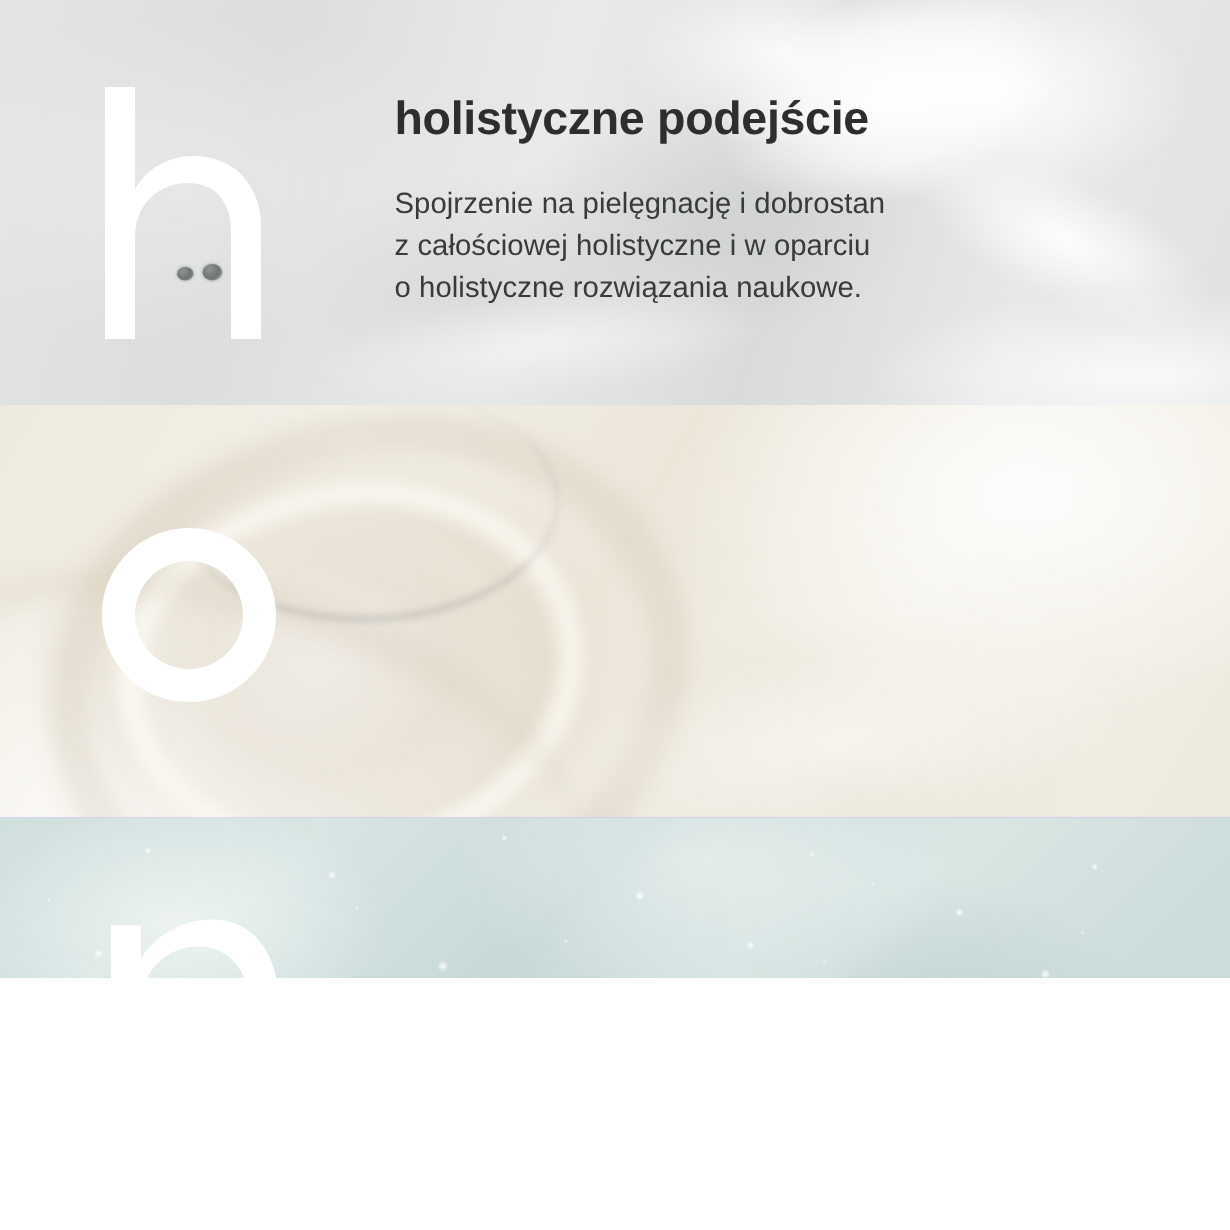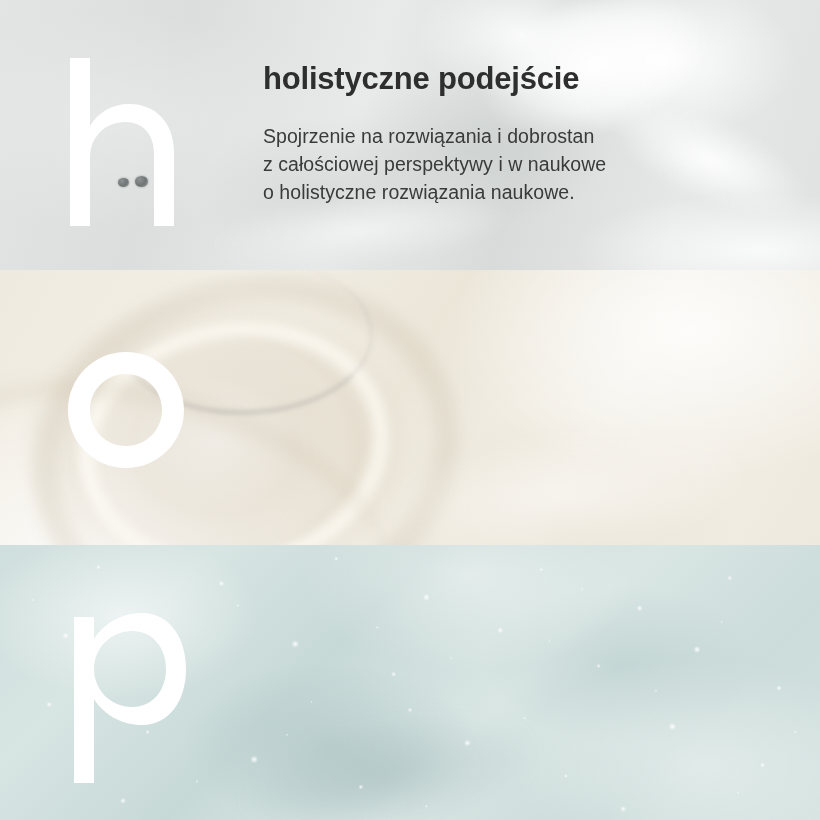--- a/index.html
+++ b/index.html
@@ -8,21 +8,21 @@
     background: #ffffff;
   }
   body {
     font-family: "Liberation Sans", sans-serif;
     -webkit-font-smoothing: antialiased;
   }
 
   #poster {
     position: relative;
     width: 820px;
-    height: 820px;
+    height: 652px;
     overflow: hidden;
     background: #c4b5fd;
   }
 
   .panel {
     position: absolute;
     left: 0;
     width: 820px;
     overflow: hidden;
   }
@@ -273,22 +273,22 @@
       <div class="glyph" style="left:66px; top:52px;">
         <svg width="120" height="180" viewBox="0 0 120 180" aria-hidden="true">
           <path fill="#ffffff" d="M4 6 H24 V74 C32 60 47 52 63 52 C90 52 108 71 108 100 V174 H88 V102
                    C88 82 77 70 59 70 C40 70 24 84 24 106 V174 H4 Z"></path>
         </svg>
       </div>
 
       <div class="text-block" id="text-1">
         <h2 class="heading">holistyczne podejście</h2>
         <p class="body-copy">
-          <span class="line">Spojrzenie na rozwiązania i dobrostan</span>
-          <span class="line">z całościowej perspektywy i w naukowe</span>
+          <span class="line">Spojrzenie na pielęgnację i dobrostan</span>
+          <span class="line">z całościowej holistyczne i w oparciu</span>
           <span class="line">o holistyczne rozwiązania naukowe.</span>
         </p>
       </div>
     </div>
   </section>
 
   <section class="panel" id="panel-2">
     <div class="panel-bg">
       <div class="swirl-ring"></div>
       <div class="swirl-ring2"></div>

